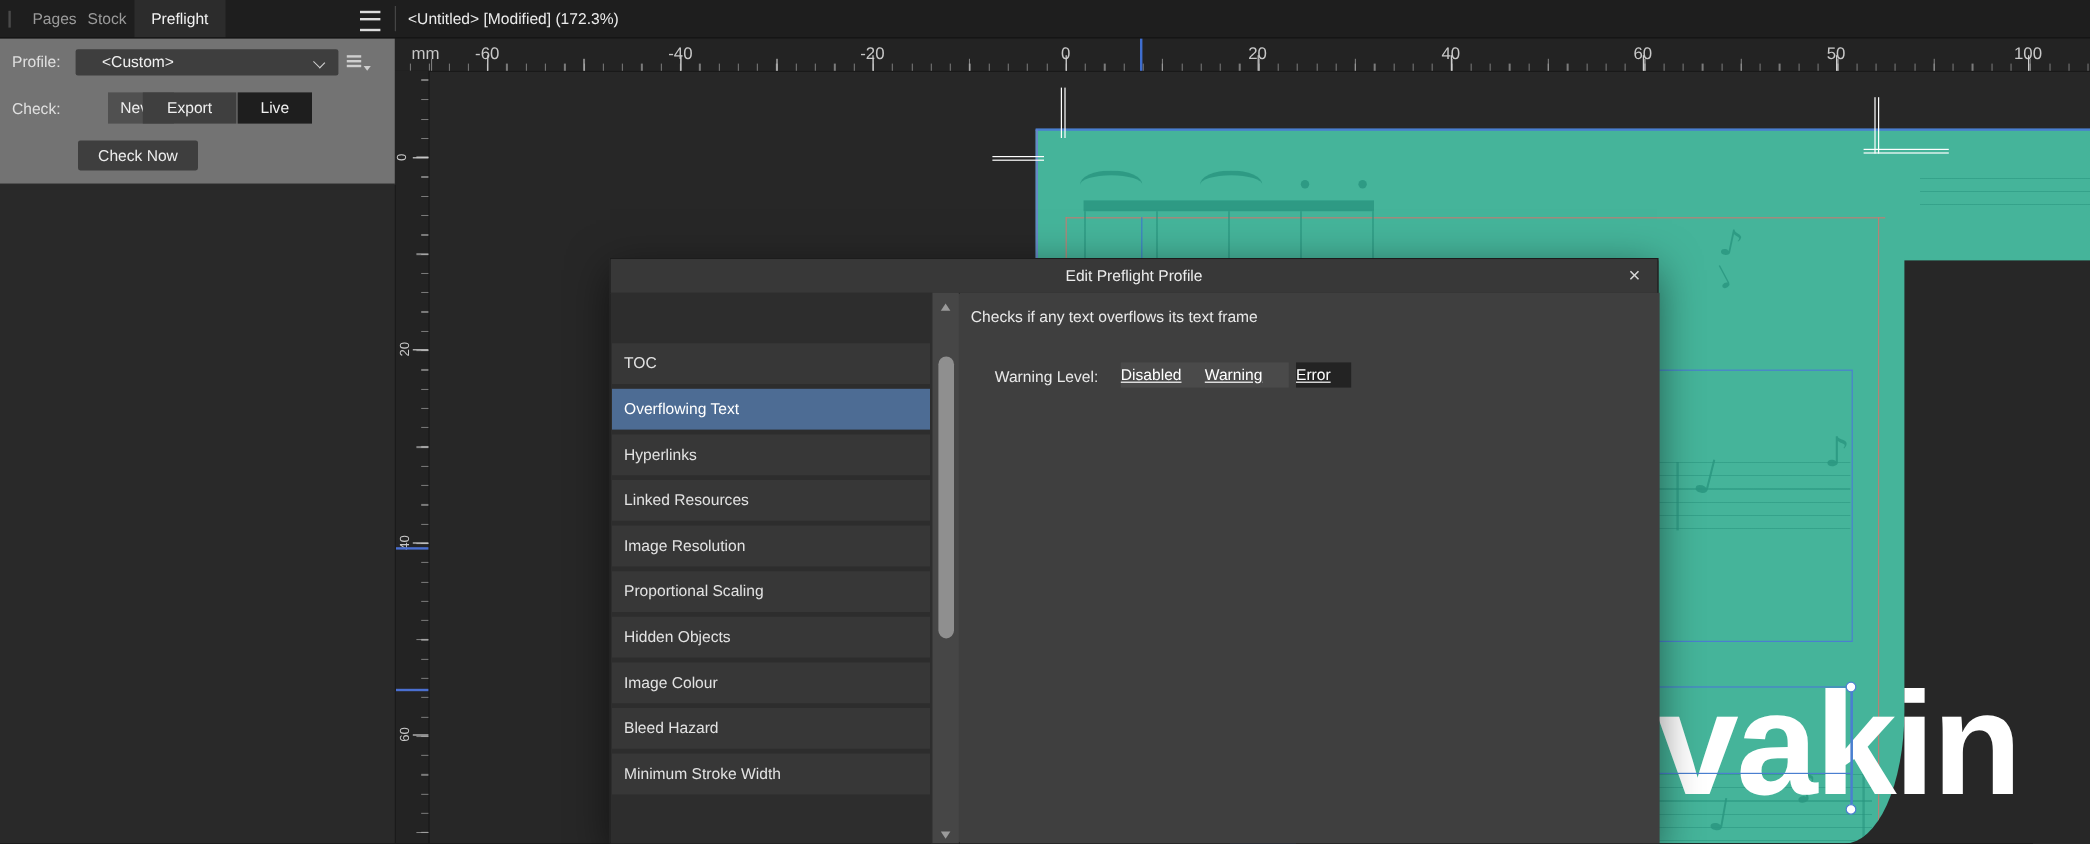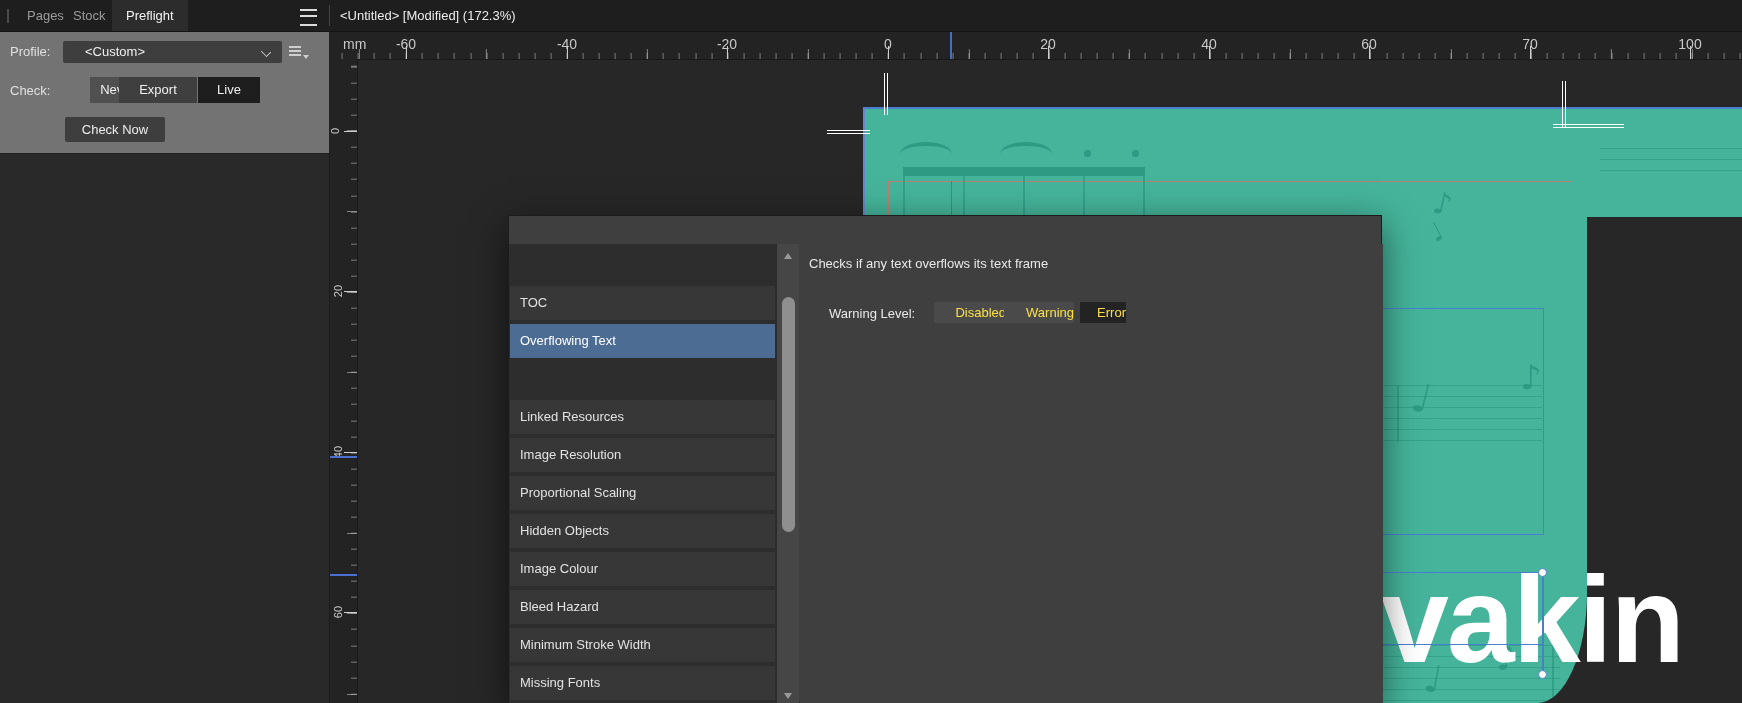--- a/index.html
+++ b/index.html
@@ -74,21 +74,21 @@
   .row{position:absolute;left:1px;width:265px;height:34px;line-height:34px;padding-left:10px;box-sizing:border-box;background:#373737;color:#e2e2e2;cursor:default;}
   .row.selected{background:#4d6c94;color:#fff;}
   #dlg-scroll{left:267px;top:28px;width:23px;height:459px;background:#464646;border-left:1px solid #2a2a2a;box-sizing:border-box;}
   #scroll-thumb{left:4.5px;top:53px;width:13px;height:235px;background:#8f8f8f;border-radius:7px;}
   .sarrow{position:absolute;left:7px;width:0;height:0;border-left:4.5px solid transparent;border-right:4.5px solid transparent;}
   #arrow-up{top:9px;border-bottom:6px solid #9a9a9a;}
   #arrow-down{bottom:4px;border-top:6px solid #9a9a9a;}
   #dlg-right{left:291px;top:28px;width:583px;height:459px;background:#3f3f3f;}
   #dlg-desc{left:9px;top:12px;color:#e9e9e9;}
   #warn-label{left:29px;top:62px;color:#e9e9e9;}
-  .warnbtn{position:absolute;top:58px;height:21px;line-height:21px;text-align:right;color:#fde047;cursor:default;}
+  .warnbtn{position:absolute;top:58px;height:21px;line-height:21px;text-align:left;color:#ffffff;cursor:default;text-decoration:underline;}
   #warn-disabled{left:134px;width:72px;background:#4a4a4a;}
   #warn-warning{left:204px;width:70px;background:#4a4a4a;}
   #warn-error{left:280px;width:46px;background:#232323;}
 </style>
 </head>
 <body>
 
 <div id="topbar" class="abs">
   <div id="drag-pipe" class="abs"></div>
   <div class="tab abs" style="left:27px">Pages</div>
@@ -126,21 +126,21 @@
   <span class="hlab" style="left:398px">-20</span>
     <div class="hmaj" style="left:398px"></div>
   <span class="hlab" style="left:559px">0</span>
     <div class="hmaj" style="left:559px"></div>
   <span class="hlab" style="left:719px">20</span>
     <div class="hmaj" style="left:719px"></div>
   <span class="hlab" style="left:880px">40</span>
     <div class="hmaj" style="left:880px"></div>
   <span class="hlab" style="left:1040px">60</span>
     <div class="hmaj" style="left:1040px"></div>
-  <span class="hlab" style="left:1201px">70</span>
+  <span class="hlab" style="left:1201px">50</span>
     <div class="hmaj" style="left:1201px"></div>
   <span class="hlab" style="left:1361px">100</span>
     <div class="hmaj" style="left:1361px"></div>
   <div id="hruler-caret" style="left:621px"></div>
 </div>
 <div id="vruler" class="abs">
   <div class="minor"></div>
   <div class="medium"></div>
   <span class="vlab" style="top:72px">0</span>
     <div class="vmaj" style="top:72px"></div>
@@ -197,32 +197,36 @@
   <div class="fcircle" style="left:1181px;top:611px"></div>
   <div class="abs" style="left:668px;top:643px;width:55px;height:1.5px;background:#4a7fd0;z-index:5"></div>
 
   <div class="handle-x" style="left:527px;top:14px;height:42px"></div>
   <div class="handle-y" style="left:470px;top:71px;width:43px"></div>
   <div class="handle-x" style="left:1205px;top:22px;height:47px"></div>
   <div class="handle-y" style="left:1196px;top:65px;width:71px"></div>
 </div>
 
 <div id="dialog" class="abs">
+  <div id="dlg-titlebar" class="abs">
+    <div id="dlg-title">Edit Preflight Profile</div>
+    <div id="dlg-close" class="abs">×</div>
+  </div>
 
   <div id="dlg-list" class="abs">
     <div class="row" style="top:42px">TOC</div>
     <div class="row selected" style="top:80px">Overflowing Text</div>
+    <div class="row" style="top:118px">Hyperlinks</div>
     <div class="row" style="top:156px">Linked Resources</div>
     <div class="row" style="top:194px">Image Resolution</div>
     <div class="row" style="top:232px">Proportional Scaling</div>
     <div class="row" style="top:270px">Hidden Objects</div>
     <div class="row" style="top:308px">Image Colour</div>
     <div class="row" style="top:346px">Bleed Hazard</div>
     <div class="row" style="top:384px">Minimum Stroke Width</div>
-    <div class="row" style="top:422px">Missing Fonts</div>
   </div>
 
   <div id="dlg-scroll" class="abs">
     <div class="sarrow abs" id="arrow-up"></div>
     <div id="scroll-thumb" class="abs"></div>
     <div class="sarrow abs" id="arrow-down"></div>
   </div>
 
   <div id="dlg-right" class="abs">
     <div id="dlg-desc" class="abs">Checks if any text overflows its text frame</div>

